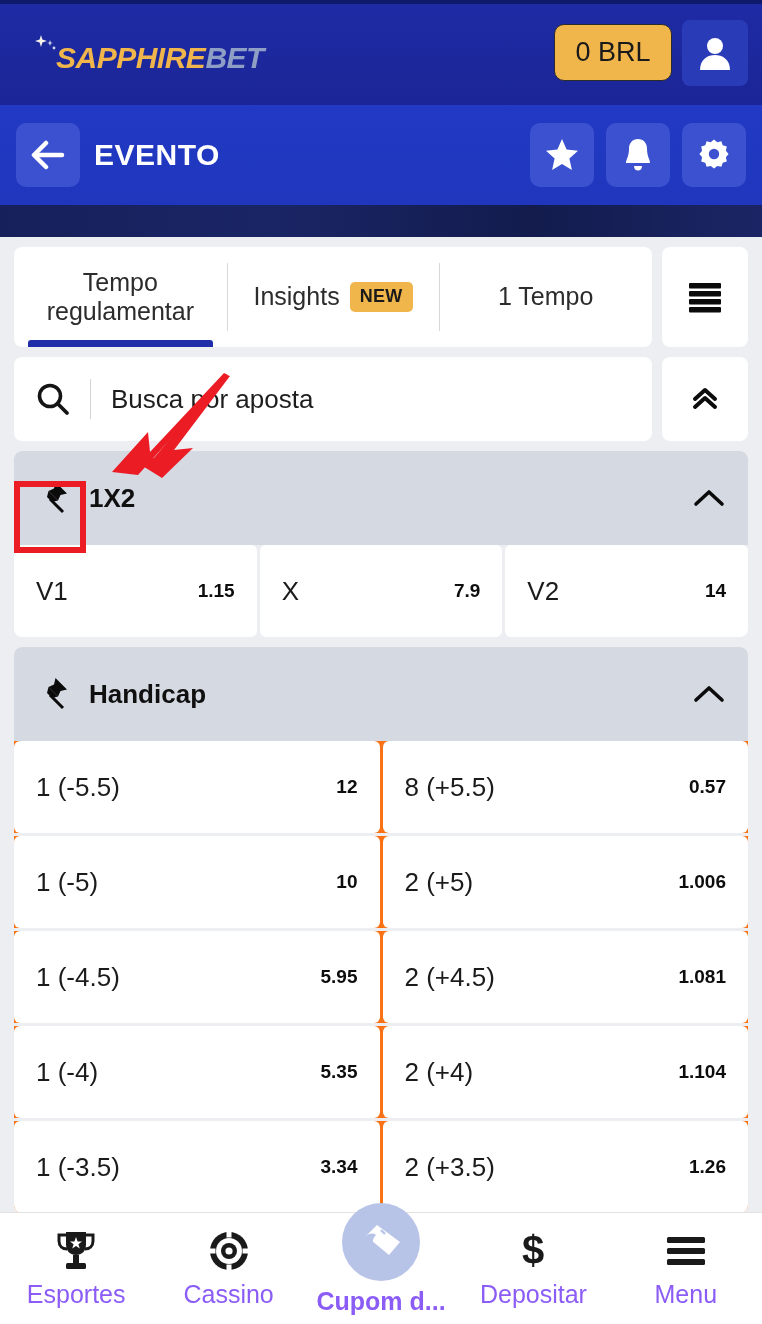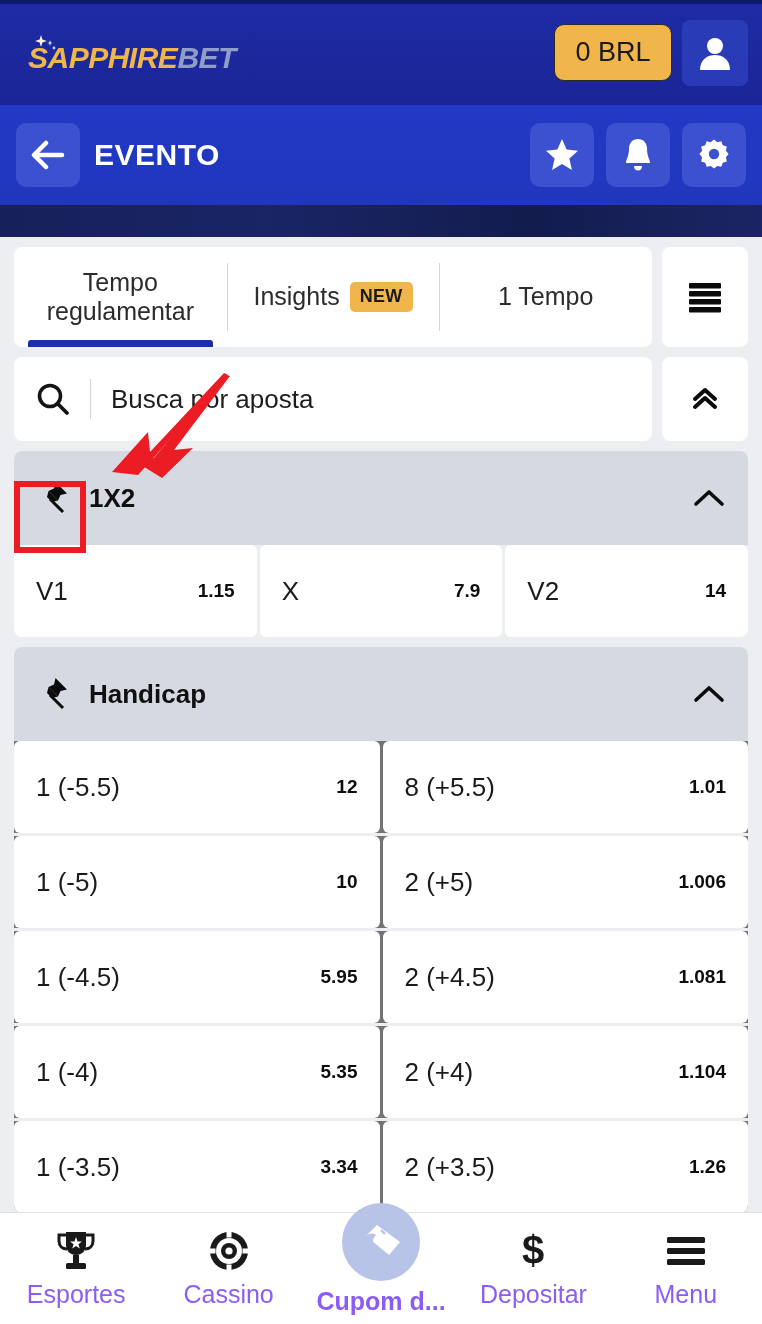--- a/index.html
+++ b/index.html
@@ -47,20 +47,21 @@
     width: 32px; height: 22px;
   }
   .logo-text {
     font-size: 30px;
     font-weight: 800;
     font-style: italic;
     letter-spacing: -0.5px;
     line-height: 1;
     margin-top: 10px;
     white-space: nowrap;
+    margin-left: 28px;
   }
   .logo-text .sapphire { color: #f0b64b; }
   .logo-text .bet { color: #8e9ec4; font-weight: 600; }
 
   .header-right {
     margin-left: auto;
     display: flex;
     align-items: center;
     gap: 10px;
   }
@@ -254,21 +255,21 @@
   .chev-collapse { margin-left: auto; }
 
   .odds-grid-3 {
     display: flex;
     gap: 3px;
     background: #eceef2;
   }
   .odds-grid-2 {
     display: flex;
     gap: 3px;
-    background: #737373;
+    background: #f97316;
   }
   .odds-cell {
     flex: 1;
     background: #ffffff;
     height: 92px;
     display: flex;
     align-items: center;
     justify-content: space-between;
     padding: 0 22px;
     border-radius: 6px;
@@ -490,21 +491,21 @@
         </svg>
       </div>
       <div class="hcp-rows">
         <div class="odds-grid-2">
           <div class="odds-cell">
             <span class="odds-label">1 (-5.5)</span>
             <span class="odds-value">12</span>
           </div>
           <div class="odds-cell">
             <span class="odds-label">8 (+5.5)</span>
-            <span class="odds-value">1.01</span>
+            <span class="odds-value">0.57</span>
           </div>
         </div>
         <div class="odds-grid-2">
           <div class="odds-cell">
             <span class="odds-label">1 (-5)</span>
             <span class="odds-value">10</span>
           </div>
           <div class="odds-cell">
             <span class="odds-label">2 (+5)</span>
             <span class="odds-value">1.006</span>

